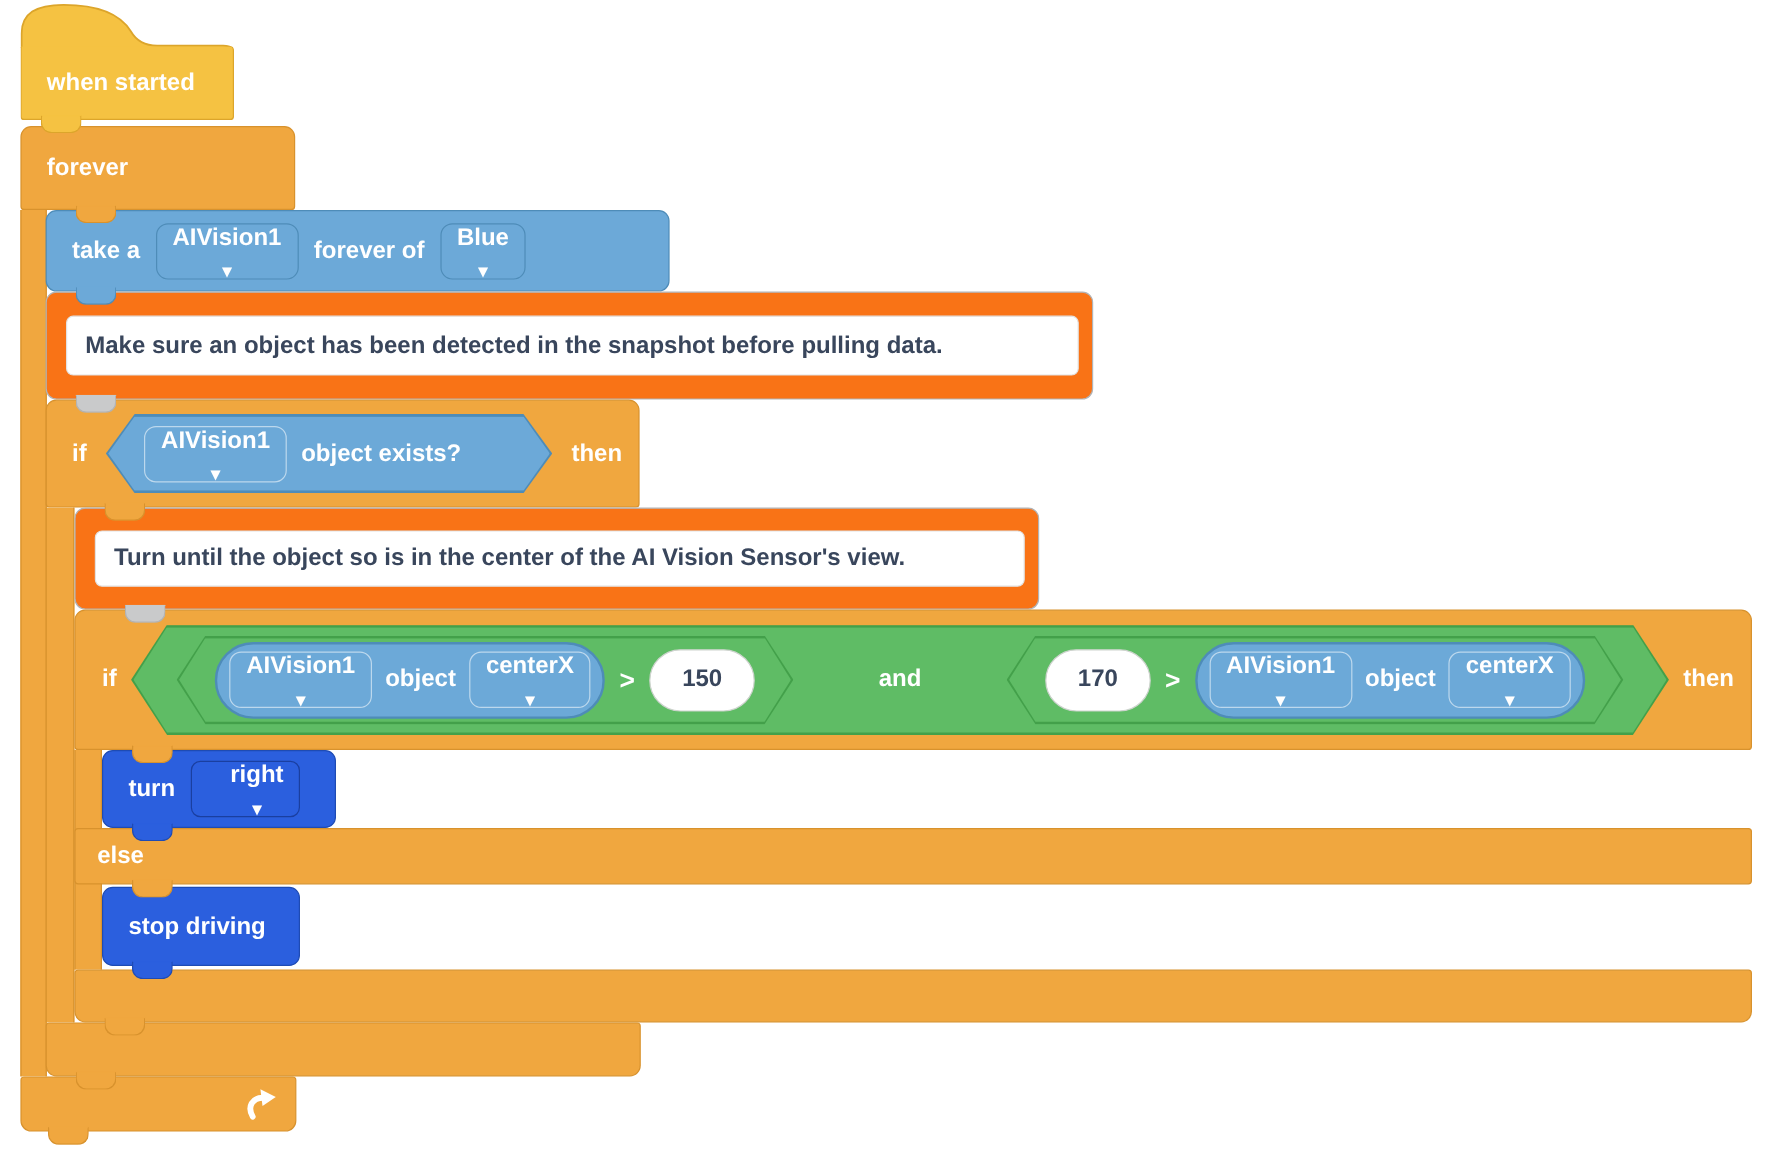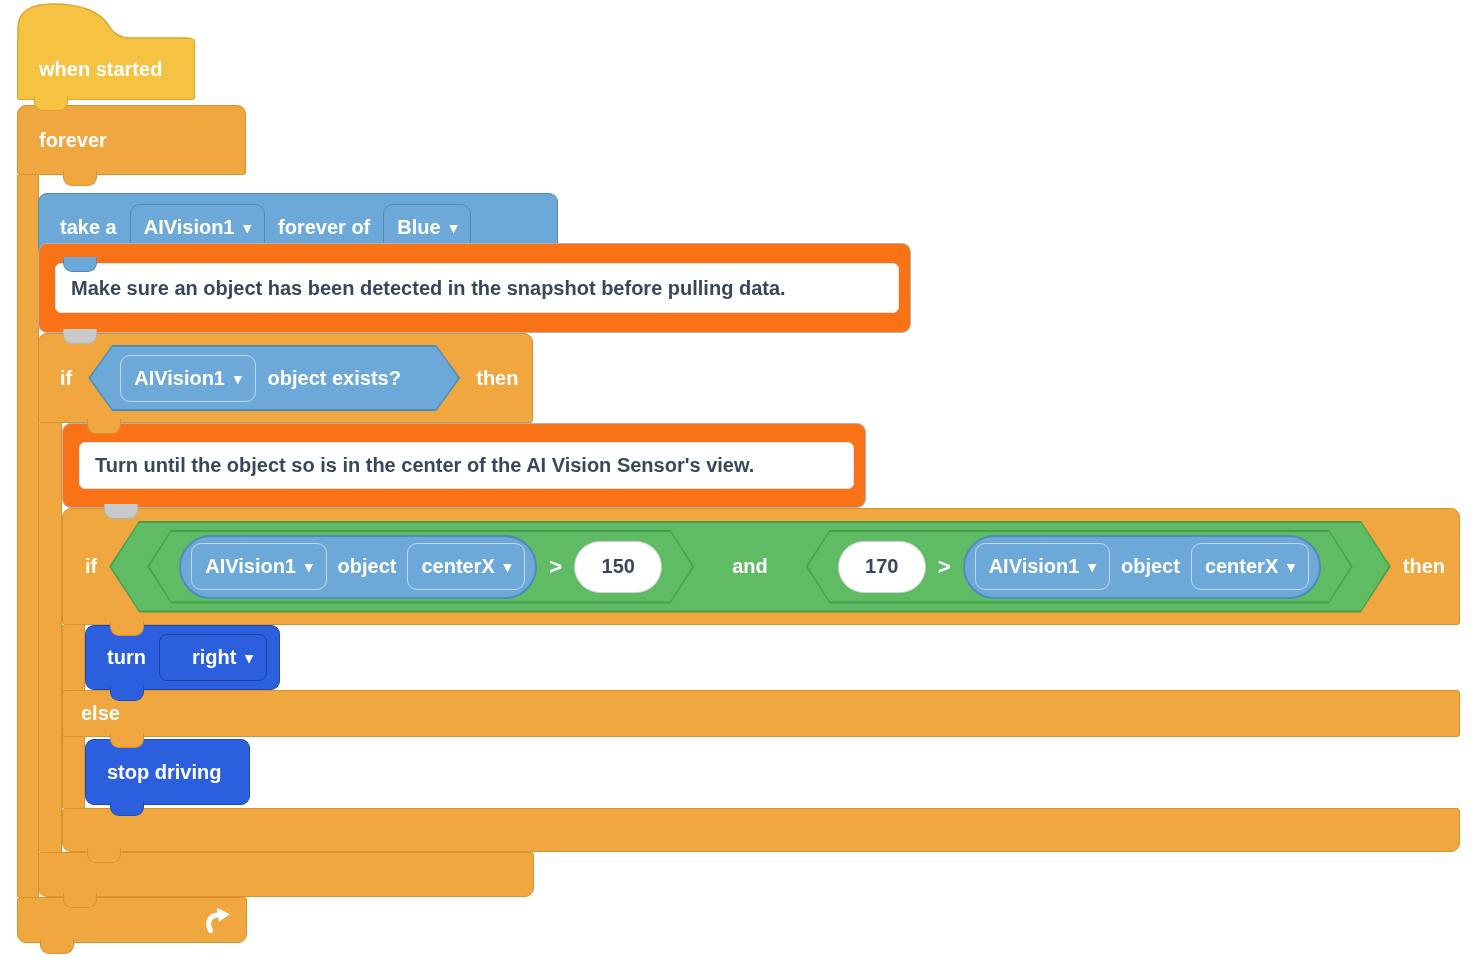--- a/index.html
+++ b/index.html
@@ -26,21 +26,21 @@
       left:var(--tabx,24px);bottom:-12px;width:32px;height:13px;
       background:var(--fill);
       border:1px solid var(--line);border-top:1px solid var(--fill);
       border-radius:0 0 9px 9px;}
 
   .lbl{white-space:nowrap;}
   .pl{padding-left:21px;}
 
   
   .dd{display:flex;align-items:center;gap:9px;box-sizing:border-box;
-      height:47px;padding:0 13px;border-radius:10px;white-space:nowrap;}
+      height:47px;padding:0 13px;border-radius:10px;white-space:nowrap;flex-direction:column;}
   .dd-blue{border:1px solid #4E8CB8;}
   .dd-lite{border:1px solid rgba(255,255,255,0.55);}
   .dd-royal{border:1px solid rgba(12,36,110,0.55);border-radius:8px;padding-left:32px;}
   .caret{font-size:15px;line-height:1;}
 
   
   .hexagon{position:relative;flex:0 0 auto;}
   .hx-border{position:absolute;inset:0;background:var(--hl);
       clip-path:polygon(var(--pt) 0,calc(100% - var(--pt)) 0,100% 50%,
                         calc(100% - var(--pt)) 100%,var(--pt) 100%,0 50%);}
@@ -90,21 +90,21 @@
     <span class="lbl">forever</span>
   </div>
   <div class="piece c-orange wall" style="left:17px;top:175px;width:22px;height:722px;"></div>
   <div class="piece c-orange r-bot tabbed" style="left:17px;top:897px;width:230px;height:46px;justify-content:flex-end;padding-right:14px;--tabx:22px;">
     <svg width="30" height="28" viewBox="0 0 24 24">
       <path d="M6.5,21 C2.5,14 6,7.5 14,7.5" fill="none" stroke="#ffffff" stroke-width="4.2" stroke-linecap="round"></path>
       <path d="M12,1.5 L23,7 L13.5,13.5 Z" fill="#ffffff"></path>
     </svg>
   </div>
 
-  <div class="piece c-blue r-all tabbed pl" style="left:38px;top:193px;width:520px;height:68px;gap:13px;">
+  <div class="piece c-blue r-all tabbed pl" style="left:38px;top:175px;width:520px;height:68px;gap:13px;">
     <span class="lbl">take a</span>
     <span class="dd dd-blue">
       <span>AIVision1</span>
       <span class="caret">▾</span>
     </span>
     <span class="lbl">forever of</span>
     <span class="dd dd-blue">
       <span>Blue</span>
       <span class="caret">▾</span>
     </span>

